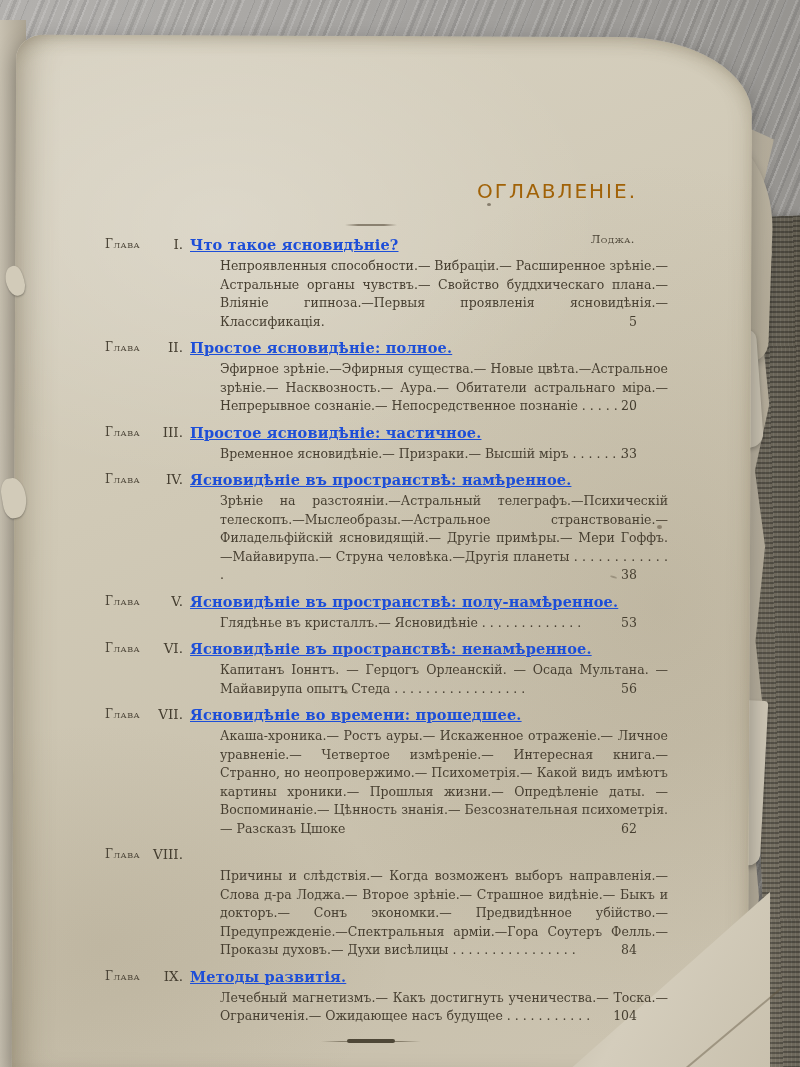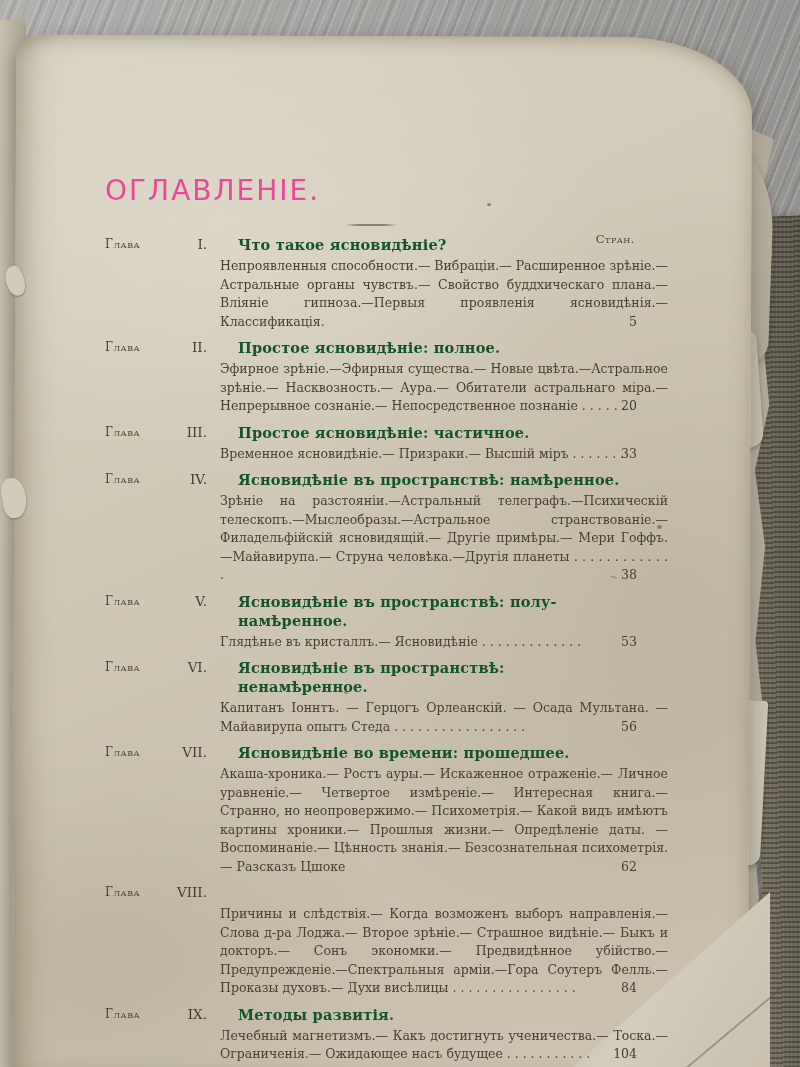--- a/index.html
+++ b/index.html
@@ -102,43 +102,43 @@
   .speck-2{left:657px;top:525px;width:5px;height:4px;background:rgba(70,58,42,.45);}
   .speck-3{left:344px;top:691px;width:4px;height:3px;background:rgba(70,58,42,.4);}
   .speck-4{left:610px;top:576px;width:7px;height:2px;background:rgba(70,58,42,.3);transform:rotate(15deg);}
 
   
   .content{
     position:absolute;left:105px;top:176px;width:532px;
     color:#453e30;
   }
   .toc-title{
-    text-align:left;
+    text-align:right;
     font-family:"DejaVu Sans","Liberation Sans",sans-serif;
-    font-size:28px;line-height:30px;letter-spacing:2px;
-    color:#ec4899;font-weight:normal;margin:0;
+    font-size:20px;line-height:30px;letter-spacing:2px;
+    color:#a16207;font-weight:normal;margin:0;
   }
   .title-rule{
     width:52px;height:2px;margin:18px auto 0;
     background:linear-gradient(90deg,rgba(122,113,95,0),#8a8170 25%,#8a8170 75%,rgba(122,113,95,0));
   }
   .stran{
     position:absolute;top:56px;right:2px;
     font-size:11.5px;letter-spacing:.5px;color:#4c4537;
     font-variant-caps:small-caps;
   }
   .entries{margin-top:9px;}
   .entry{position:relative;margin-top:7px;}
-  .entry-head{display:flex;align-items:flex-start;line-height:19px;gap:24px;}
+  .entry-head{display:flex;align-items:flex-end;line-height:19px;}
   .chap-label{
     flex:none;width:44px;font-size:12px;letter-spacing:.5px;
     font-variant-caps:small-caps;color:#4a4336;
   }
   .numeral{flex:none;width:34px;text-align:right;font-size:13.5px;}
-  .entry-title{font-weight:bold;font-size:14.5px;letter-spacing:.2px;color:#14532d;margin-left:7px;}
+  .entry-title{font-weight:bold;font-size:14.5px;letter-spacing:.2px;color:#1d4ed8;margin-left:7px;text-decoration:underline;}
   .entry-desc{
     margin:3px 0 0 115px;width:448px;
     font-size:12.5px;line-height:18.5px;text-align:justify;color:#473f31;
   }
   .pageno{
     position:absolute;right:0;bottom:0;
     font-size:12.5px;line-height:18.5px;color:#453e30;
   }
   .bottom-rule{
     position:relative;width:100px;height:1.5px;margin:15px auto 0;
@@ -164,21 +164,21 @@
 
   <div class="main-page"></div>
   <div class="fold"></div>
   <div class="fold-line"></div>
   <div class="nub nub-1"></div>
   <div class="nub nub-2"></div>
 
   <div class="content">
     <h1 class="toc-title">ОГЛАВЛЕНІЕ.</h1>
     <div class="title-rule"></div>
-    <div class="stran">Стран.</div>
+    <div class="stran">Лоджа.</div>
 
     <div class="entries">
 
       <div class="entry">
         <div class="entry-head">
           <span class="chap-label">Глава</span>
           <span class="numeral">I.</span>
           <span class="entry-title">Что такое ясновидѣніе?</span>
         </div>
         <p class="entry-desc">Непроявленныя способности.— Вибраціи.— Расширенное зрѣніе.— Астральные органы чувствъ.— Свойство буддхическаго плана.— Вліяніе гипноза.—Первыя проявленія ясновидѣнія.—Классификація.</p>

